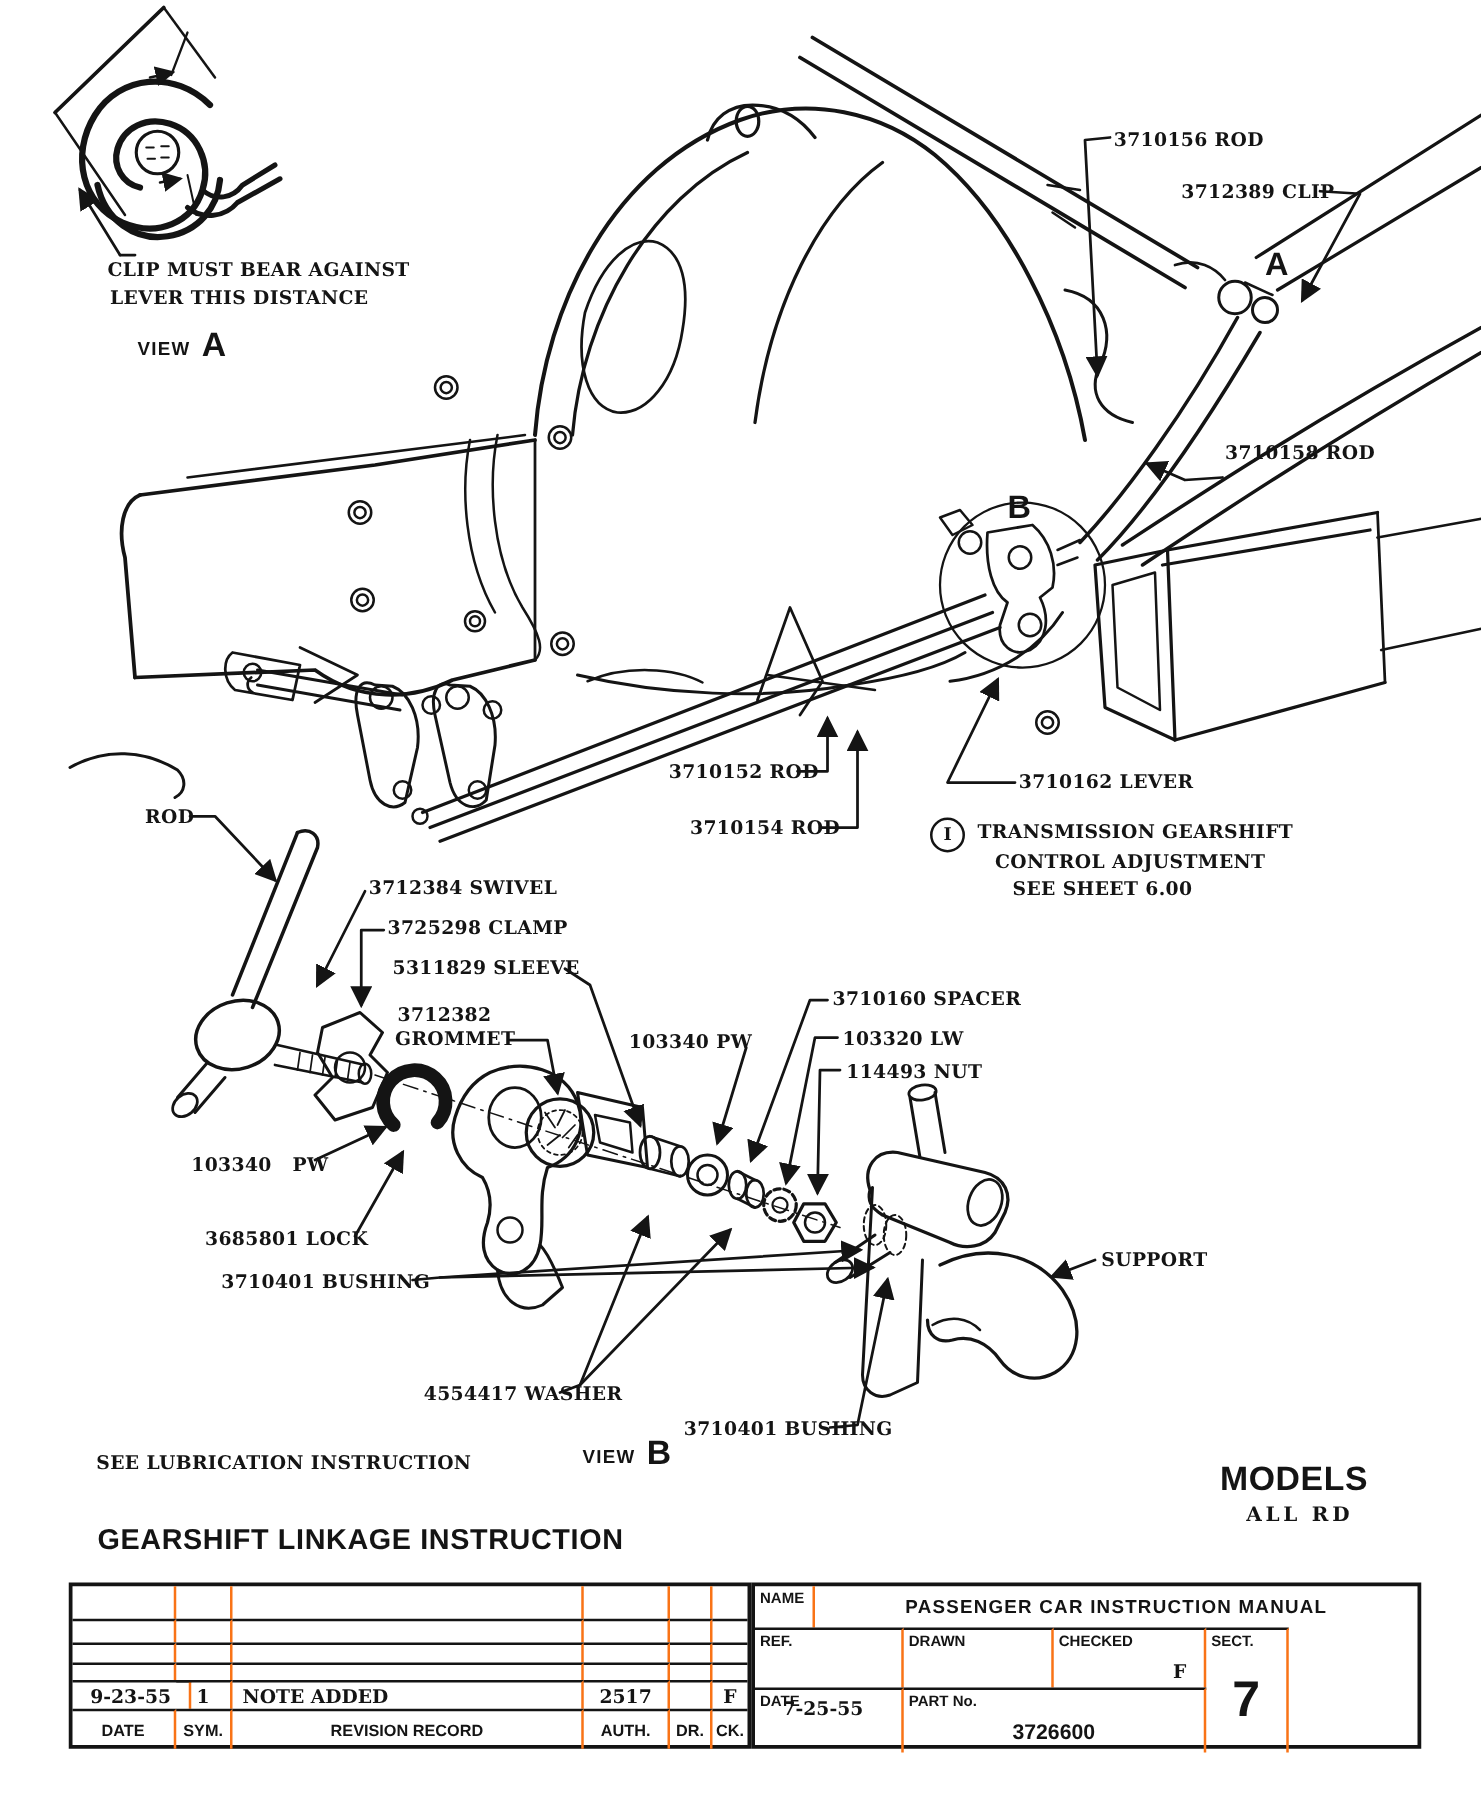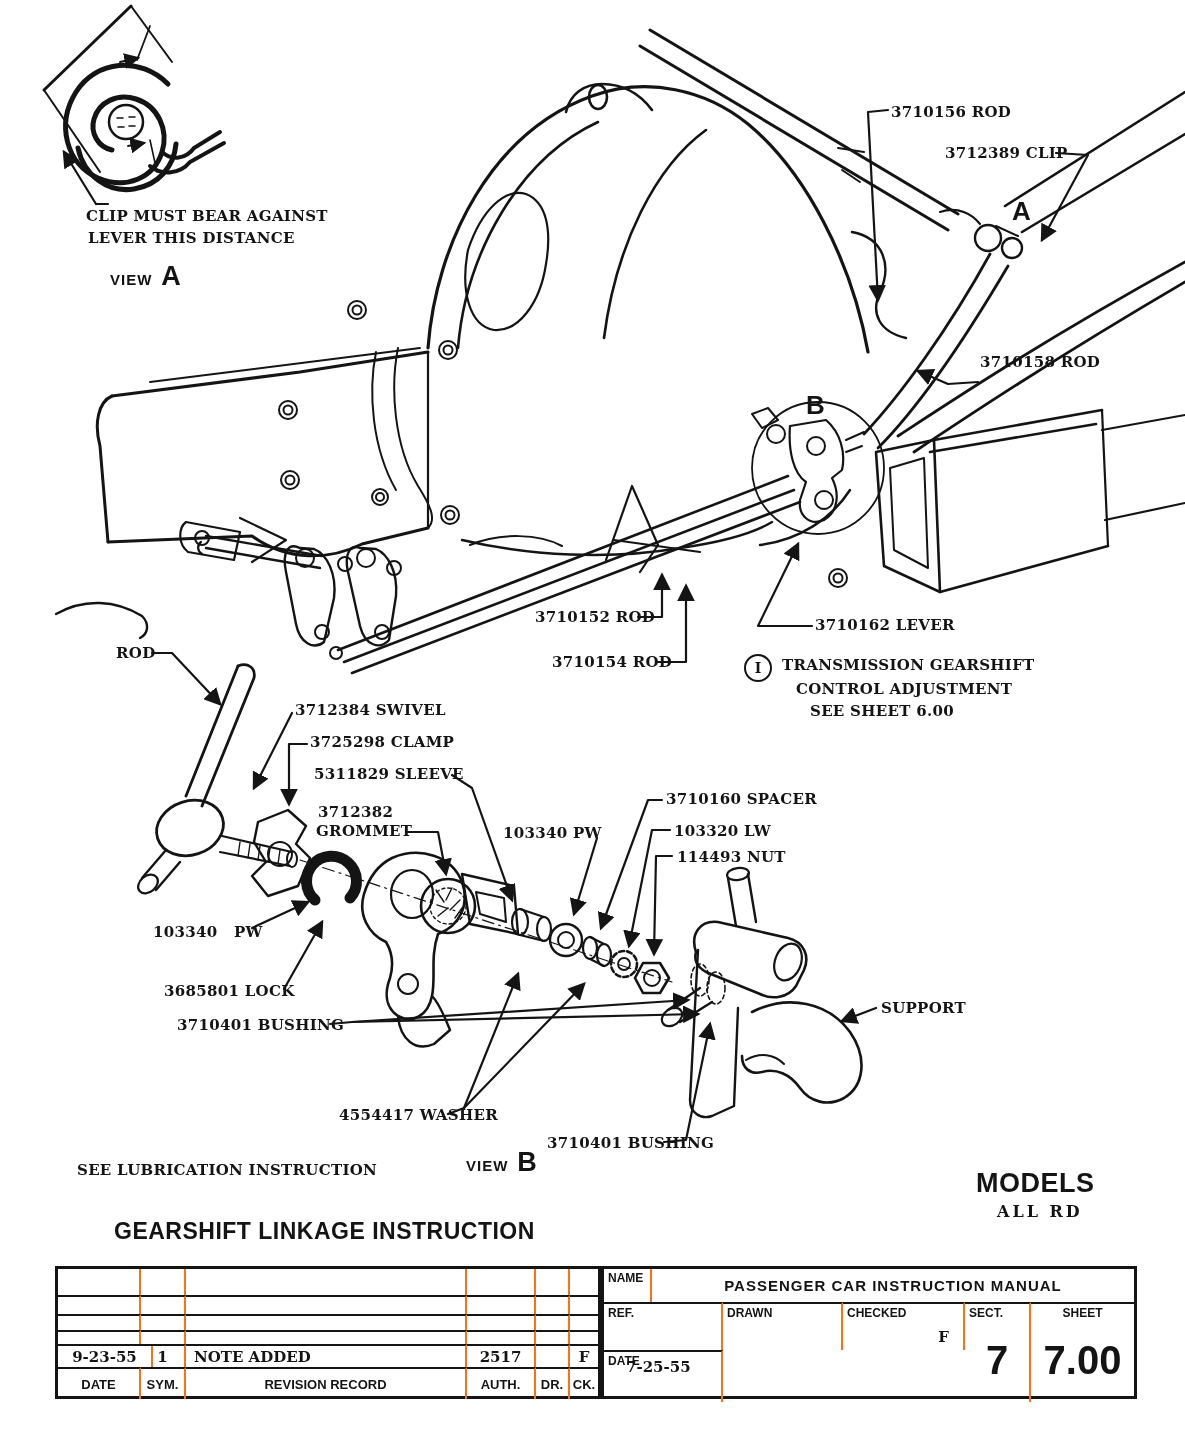--- a/index.html
+++ b/index.html
@@ -8,21 +8,21 @@
   svg{position:absolute;left:0;top:0;}
   .lbl{position:absolute;font:bold 15px "DejaVu Serif", serif;letter-spacing:.3px;white-space:pre;line-height:1.25;}
   .marker{position:absolute;font:bold 26px "Liberation Sans", sans-serif;}
   .viewcap{position:absolute;display:flex;align-items:flex-end;gap:9px;}
   .viewcap .vw{font:bold 15px "Liberation Sans", sans-serif;letter-spacing:1px;}
   .viewcap .lt{font:bold 27px "Liberation Sans", sans-serif;line-height:.8;}
   .note-sym{position:absolute;width:24px;height:24px;border:2px solid #141414;border-radius:50%;
             display:flex;align-items:center;justify-content:center;font:bold 14px "DejaVu Serif", serif;}
   .models{position:absolute;font:bold 27px "Liberation Sans", sans-serif;letter-spacing:.5px;}
   .models-sub{position:absolute;font:bold 16px "DejaVu Serif", serif;letter-spacing:3px;}
-  .sheet-title{position:absolute;font:bold 23px "Liberation Sans", sans-serif;letter-spacing:.5px;margin-left:36px;}
+  .sheet-title{position:absolute;font:bold 23px "Liberation Sans", sans-serif;letter-spacing:.5px;}
   
   .tb{position:absolute;box-sizing:border-box;border:3px solid #141414;}
   .cell{position:absolute;box-sizing:border-box;border-right:2px solid #f97316;border-top:2px solid #141414;}
   .cell.first{border-top:none;}
   .cell.last{border-right:none;}
   .formlbl{font:bold 12px "Liberation Sans", sans-serif;padding:2px 0 0 4px;}
   .formval{font:bold 15px "DejaVu Serif", serif;}
   .hdr{display:flex;align-items:center;justify-content:center;font:bold 13px "Liberation Sans", sans-serif;}
   .entry{display:flex;align-items:center;justify-content:center;font:bold 15px "DejaVu Serif", serif;}
   .entry.left{justify-content:flex-start;padding-left:8px;}
@@ -348,24 +348,24 @@
     </div>
     <div class="cell" style="left:239px;top:33px;width:122px;height:48px;">
       <div class="formlbl">CHECKED</div>
       <div class="formval" style="position:absolute;right:14px;bottom:4px;">F</div>
     </div>
 
     <div class="cell" style="left:0;top:81px;width:119px;height:52px;">
       <div class="formlbl">DATE</div>
       <div class="formval" style="position:absolute;left:22px;top:6px;text-align:right;">7-25-55</div>
     </div>
+    <div class="cell" style="left:119px;top:81px;width:242px;height:52px;">
+      <div class="formlbl">PART No.</div>
+      <div class="formval" style="position:absolute;left:0;right:0;top:24px;text-align:center;font-size:17px;font-family:'Liberation Sans',sans-serif;">3726600</div>
+    </div>
 
     <div class="cell" style="left:361px;top:33px;width:66px;height:100px;">
       <div class="formlbl">SECT.</div>
       <div class="bignum" style="position:absolute;left:0;right:0;top:34px;">7</div>
     </div>
-    <div class="cell last" style="left:427px;top:33px;width:103px;height:100px;">
-      <div class="formlbl" style="text-align:center;padding-left:0;">SHEET</div>
-      <div class="bignum" style="position:absolute;left:0;right:0;top:34px;">7.00</div>
-    </div>
   </div>
 
 </div>
 
 </body></html>

